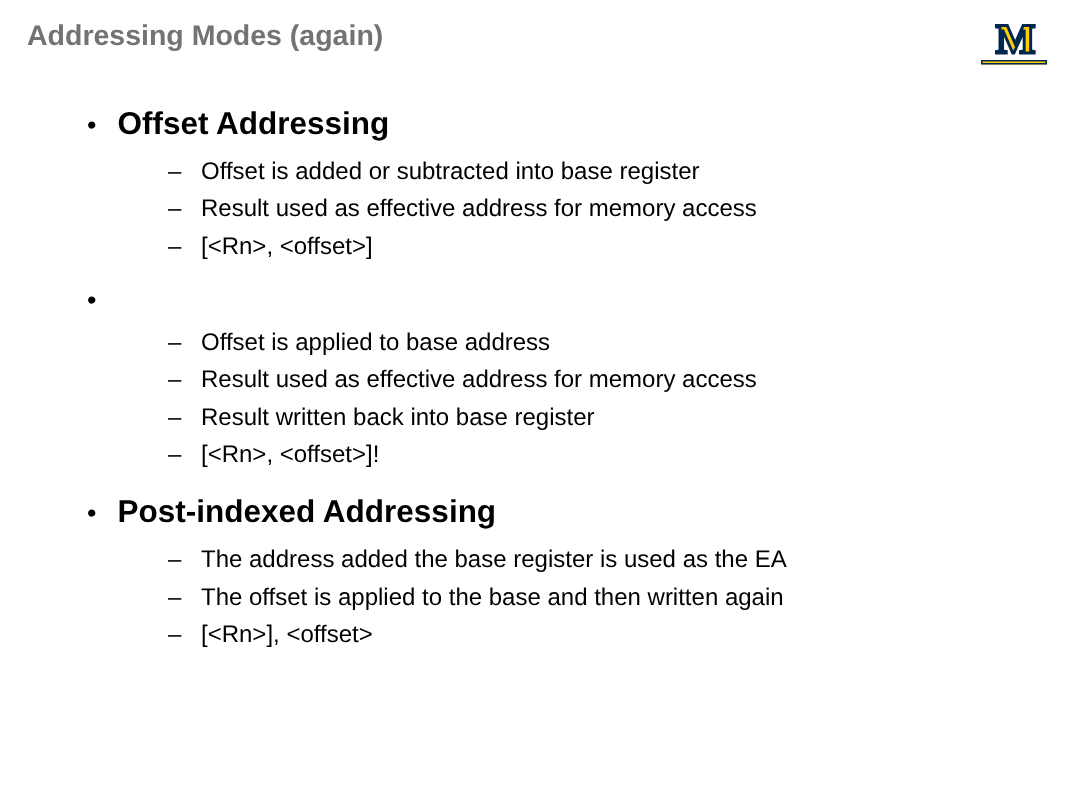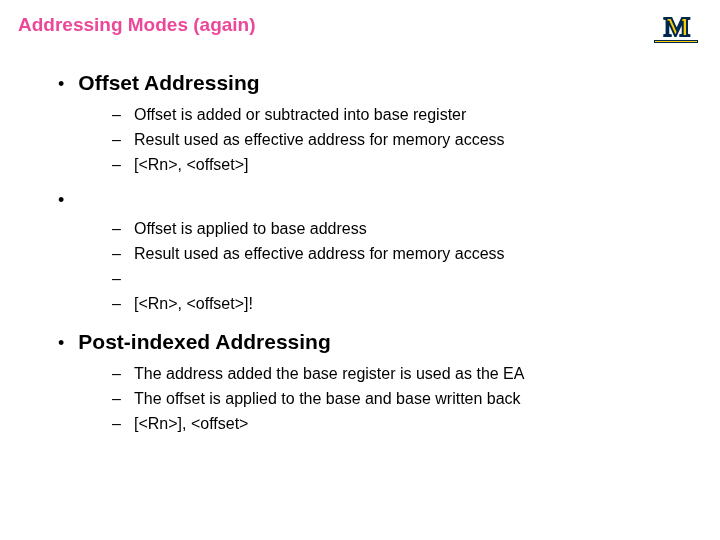--- a/index.html
+++ b/index.html
@@ -14,21 +14,21 @@
   }
   .header {
     display: flex;
     justify-content: space-between;
     align-items: flex-start;
     padding: 14px 22px 0 18px;
   }
   .title {
     font-size: 19px;
     font-weight: bold;
-    color: #ec4899;
+    color: #737373;
   }
   .logo {
     display: flex;
     flex-direction: column;
     align-items: center;
   }
   .logo-m {
     font-family: Georgia, 'Times New Roman', serif;
     font-size: 28px;
     font-weight: bold;
@@ -123,41 +123,42 @@
       <li class="sub-item">
           <span class="dash">–</span>
           <span>Offset is applied to base address</span>
         </li>
       <li class="sub-item">
           <span class="dash">–</span>
           <span>Result used as effective address for memory access</span>
         </li>
       <li class="sub-item">
           <span class="dash">–</span>
+          <span>Result written back into base register</span>
         </li>
       <li class="sub-item">
           <span class="dash">–</span>
           <span>[&lt;Rn&gt;, &lt;offset&gt;]!</span>
         </li>
     </ul>
   </div>
 
   <div class="section">
     <div class="section-head">
       <span class="bullet">•</span>
       <span class="section-title">Post-indexed Addressing</span>
     </div>
     <ul class="sub-list">
       <li class="sub-item">
           <span class="dash">–</span>
           <span>The address added the base register is used as the EA</span>
         </li>
       <li class="sub-item">
           <span class="dash">–</span>
-          <span>The offset is applied to the base and base written back</span>
+          <span>The offset is applied to the base and then written again</span>
         </li>
       <li class="sub-item">
           <span class="dash">–</span>
           <span>[&lt;Rn&gt;], &lt;offset&gt;</span>
         </li>
     </ul>
   </div>
 
 </div>
 

